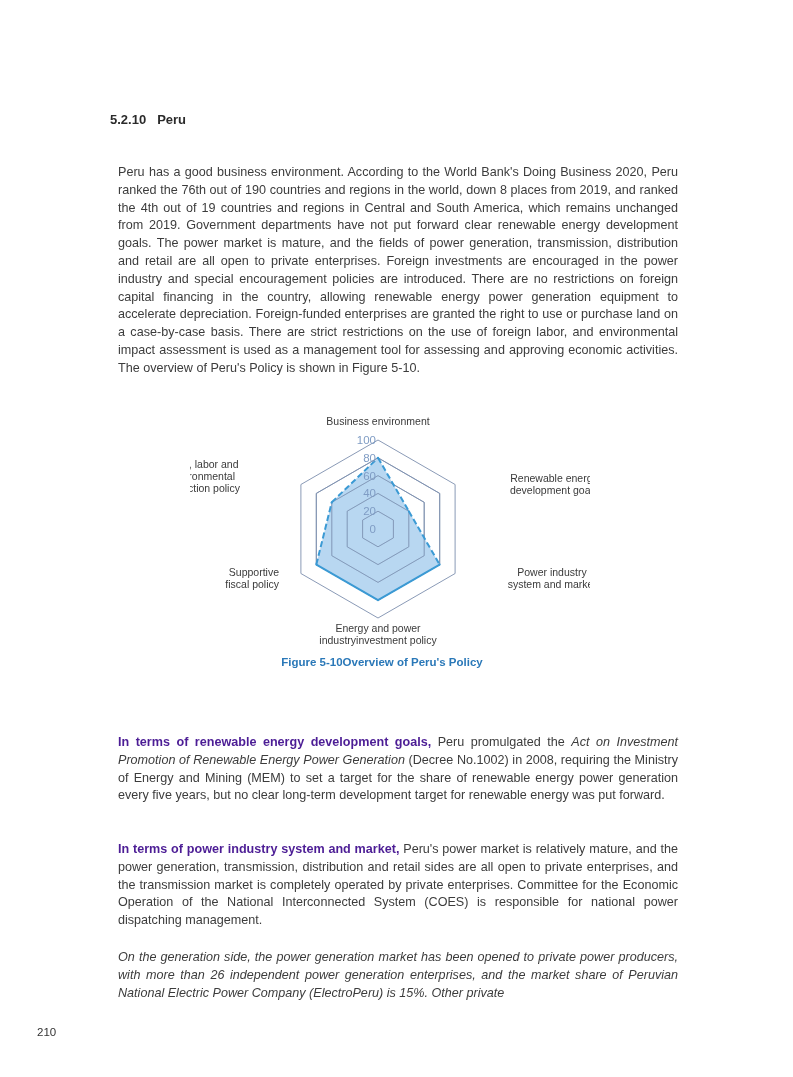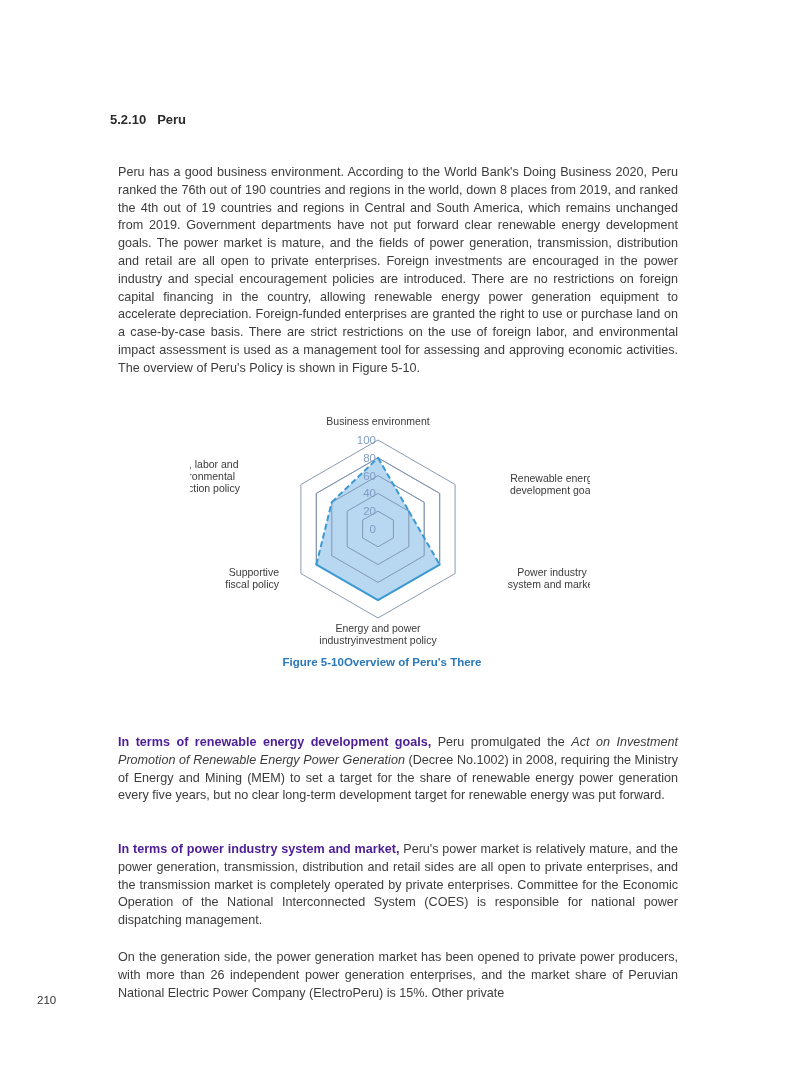--- a/index.html
+++ b/index.html
@@ -7,27 +7,27 @@
          font-family: "Liberation Sans", sans-serif; color: #3a3a3a; }
   .heading { position: absolute; left: 102px; top: 112px; font-size: 13px; font-weight: bold; color: #2b2b2b; }
   .heading .num { margin-right: 11px; margin-left: 8px; }
   .para { position: absolute; left: 102px; width: 560px; font-size: 12.6px; line-height: 17.8px;
           text-align: justify; color: #3c3c3c; margin: 16px; }
   .para b { font-weight: bold; color: #4c1d95; }
   .para i { font-style: italic; }
   #p1 { top: 148px; }
   #p2 { top: 718px; }
   #p3 { top: 825px; }
-  #p4 { top: 933px; }
+  #p4 { top: 933px; font-style: italic; }
   .chart-wrap { position: absolute; left: 190px; top: 410px; width: 400px; height: 250px; }
   .chart-wrap svg { position: absolute; left: 0; top: 0; }
   .caption { position: absolute; left: 0; top: 656px; width: 764px; text-align: center;
              font-size: 11.5px; font-weight: bold; color: #2a78b8; }
   .caption .fignum { }
-  .page-number { position: absolute; left: 37px; top: 994px; font-size: 11.5px; color: #333; text-align: center; }
+  .page-number { position: absolute; left: 37px; top: 1026px; font-size: 11.5px; color: #333; text-align: center; }
   .axis-label { font-family: "Liberation Sans", sans-serif; font-size: 10.5px; fill: #3a3a3a; }
   .tick-label { font-family: "Liberation Sans", sans-serif; font-size: 11.5px; fill: #7f9cc4; }
 </style>
 </head>
 <body>
 
 <div class="heading">
   <span class="num">5.2.10</span><span>Peru</span>
 </div>
 
@@ -72,21 +72,21 @@
       <text x="188" y="234" text-anchor="middle" class="axis-label">industryinvestment policy</text>
       <text x="89" y="166" text-anchor="end" class="axis-label">Supportive</text>
       <text x="89" y="178" text-anchor="end" class="axis-label">fiscal policy</text>
       <text x="12" y="58" text-anchor="middle" class="axis-label">Land, labor and</text>
       <text x="12" y="70" text-anchor="middle" class="axis-label">environmental</text>
       <text x="12" y="82" text-anchor="middle" class="axis-label">protection policy</text>
     </svg>
 </div>
 
 <div class="caption">
-  <span class="fignum">Figure 5-10</span><span>Overview of Peru's There</span>
+  <span class="fignum">Figure 5-10</span><span>Overview of Peru's Policy</span>
 </div>
 
 <p class="para" id="p2"><b>In terms of renewable energy development goals,</b><span> Peru promulgated the </span><i>Act on Investment Promotion of Renewable Energy Power Generation</i><span> (Decree No.1002) in 2008, requiring the Ministry of Energy and Mining (MEM) to set a target for the share of renewable energy power generation every five years, but no clear long-term development target for renewable energy was put forward.</span></p>
 
 <p class="para" id="p3"><b>In terms of power industry system and market,</b><span> Peru's power market is relatively mature, and the power generation, transmission, distribution and retail sides are all open to private enterprises, and the transmission market is completely operated by private enterprises. Committee for the Economic Operation of the National Interconnected System (COES) is responsible for national power dispatching management.</span></p>
 
 <p class="para" id="p4">On the generation side, the power generation market has been opened to private power producers, with more than 26 independent power generation enterprises, and the market share of Peruvian National Electric Power Company (ElectroPeru) is 15%. Other private</p>
 
 <div class="page-number">210</div>
 

